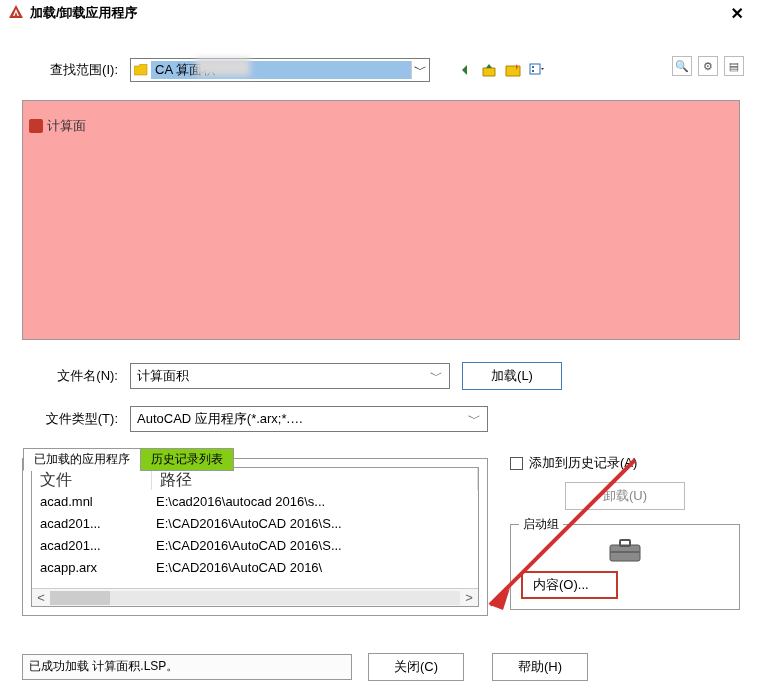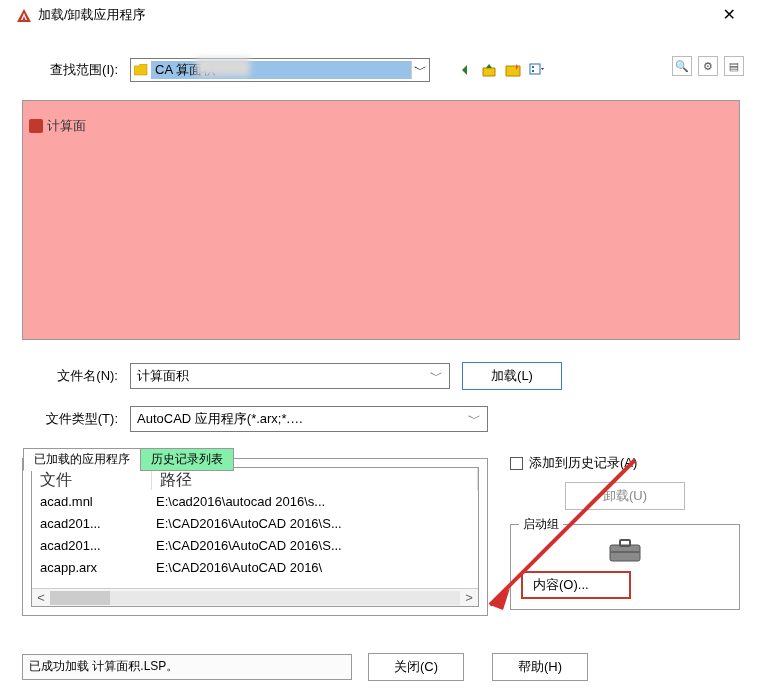--- a/index.html
+++ b/index.html
@@ -1,18 +1,18 @@
 <!DOCTYPE html>
 <html><head>
 <meta charset="utf-8">
 <style>
 * { box-sizing: border-box; font-family: "Microsoft YaHei", SimSun, Arial, sans-serif; font-size: 13px; }
 body { margin: 0; padding: 0; background: #fff; width: 762px; height: 691px; position: relative; overflow: hidden; }
 
-.titlebar { display: flex; align-items: flex-end; padding: 4px 16px; height: 28px; }
+.titlebar { display: flex; align-items: flex-start; padding: 4px 8px; height: 28px; font-weight: bold; }
 .titlebar .logo { width: 16px; height: 16px; margin-right: 6px; }
 .titlebar .title { flex: 1; }
 .titlebar .close { font-size: 16px; padding: 0 10px; cursor: pointer; }
 
 .toolbar-row { display: flex; align-items: center; padding: 30px 18px 6px 22px; gap: 12px; }
 .label-col { width: 96px; text-align: right; }
 .path-combo { flex: 0 0 300px; height: 24px; border: 1px solid #7a7a7a; display: flex; align-items: center; background: #fff; }
 .path-combo .folder-icn { width: 20px; display:flex; align-items:center; justify-content:center;}
 .path-combo .sel-text { flex:1; padding:0 4px; background:#99c2e8; color:#000; overflow:hidden; white-space:nowrap;}
 .path-combo .drop { width: 18px; text-align:center; border-left:1px solid #ccc; }
@@ -33,41 +33,41 @@
 .btn { height:28px; min-width:100px; border:1px solid #3a7dbd; background:#fff; display:flex; align-items:center; justify-content:center; cursor:pointer; padding:0 12px;}
 .btn.plain { border-color:#999; }
 .btn.disabled { color:#888; border-color:#bbb; cursor:default;}
 
 .lower { display:flex; padding: 4px 22px; gap: 22px; margin-top:4px;}
 
 .loaded-panel { flex:1; position:relative;}
 .tab-box { border:1px solid #999; padding: 8px 8px; position:relative; margin-top:10px;}
 .tab-handles { position:absolute; top:-11px; left:0; display:flex;}
 .tab { border:1px solid #999; border-bottom:1px solid #fff; background:#fff; padding:2px 10px; font-size:12px; margin-right:-1px; cursor:pointer;}
-.tab.inactive { background:#86efac; border-bottom:1px solid #999;}
+.tab.inactive { background:#84cc16; border-bottom:1px solid #999;}
 .list-inner { border:1px solid #999; height:140px; display:flex; flex-direction:column;}
 .list-head { display:flex; height:22px;}
 .list-head .col { border-right:1px solid #ddd; padding:2px 8px; font-size:16px; color:#333;}
 .list-body { flex:1; overflow:hidden; font-family: Consolas, monospace; font-size:12px;}
 .row { display:flex; height:22px; align-items:center;}
 .row .c1 { width:120px; padding-left:8px; overflow:hidden; white-space:nowrap;}
 .row .c2 { flex:1; padding-left:4px; overflow:hidden; white-space:nowrap;}
 .row.sel { color:#000;}
 .hscroll { height:18px; border-top:1px solid #ccc; background:#f5f5f5; display:flex; align-items:center;}
 .hscroll .arrow { width:18px; text-align:center; color:#666;}
 .hscroll .track { flex:1; background:#e8e8e8; height:14px; position:relative;}
 .hscroll .thumb { position:absolute; left:0; top:0; width:60px; height:14px; background:#ccc;}
 
 .side-panel { flex:0 0 230px; display:flex; flex-direction:column; gap:8px; padding-top:6px;}
 .checkbox-row { display:flex; align-items:center; gap:6px; margin-bottom:2px;}
 .checkbox-row .box { width:13px; height:13px; border:1px solid #555; display:inline-block;}
 .group-box { border:1px solid #999; padding:10px 10px 10px 10px; position:relative; margin-top:6px;}
 .group-box .legend { position:absolute; top:-9px; left:8px; background:#fff; padding:0 4px; font-size:12px;}
 .briefcase { width:34px; height:26px; margin: 2px auto 8px auto; display:block;}
-.content-btn { border:2px solid #c0392b; padding:3px 10px; text-align:left; cursor:pointer; width:110px;}
+.content-btn { border:2px solid #c0392b; padding:3px 10px; text-align:left; cursor:pointer; width:97px;}
 
 .bottom-bar { position:absolute; left:0; right:0; bottom:10px; display:flex; align-items:center; padding: 0 22px; gap:16px;}
 .status-box { flex:0 0 330px; height:26px; border:1px solid #999; background:#fbfbfb; padding:3px 6px; font-size:12px; overflow:hidden;}
 .bottom-btns { display:flex; gap:28px; }
 .bottom-btns .btn { min-width:96px; }
 
 
 .red-arrow { position:absolute; pointer-events:none; }
 .red-arrow svg { overflow:visible; }
 .mask1 { position:absolute; left:196px; top:58px; width:54px; height:18px; background:#d9d9d9; filter:blur(3px);}

